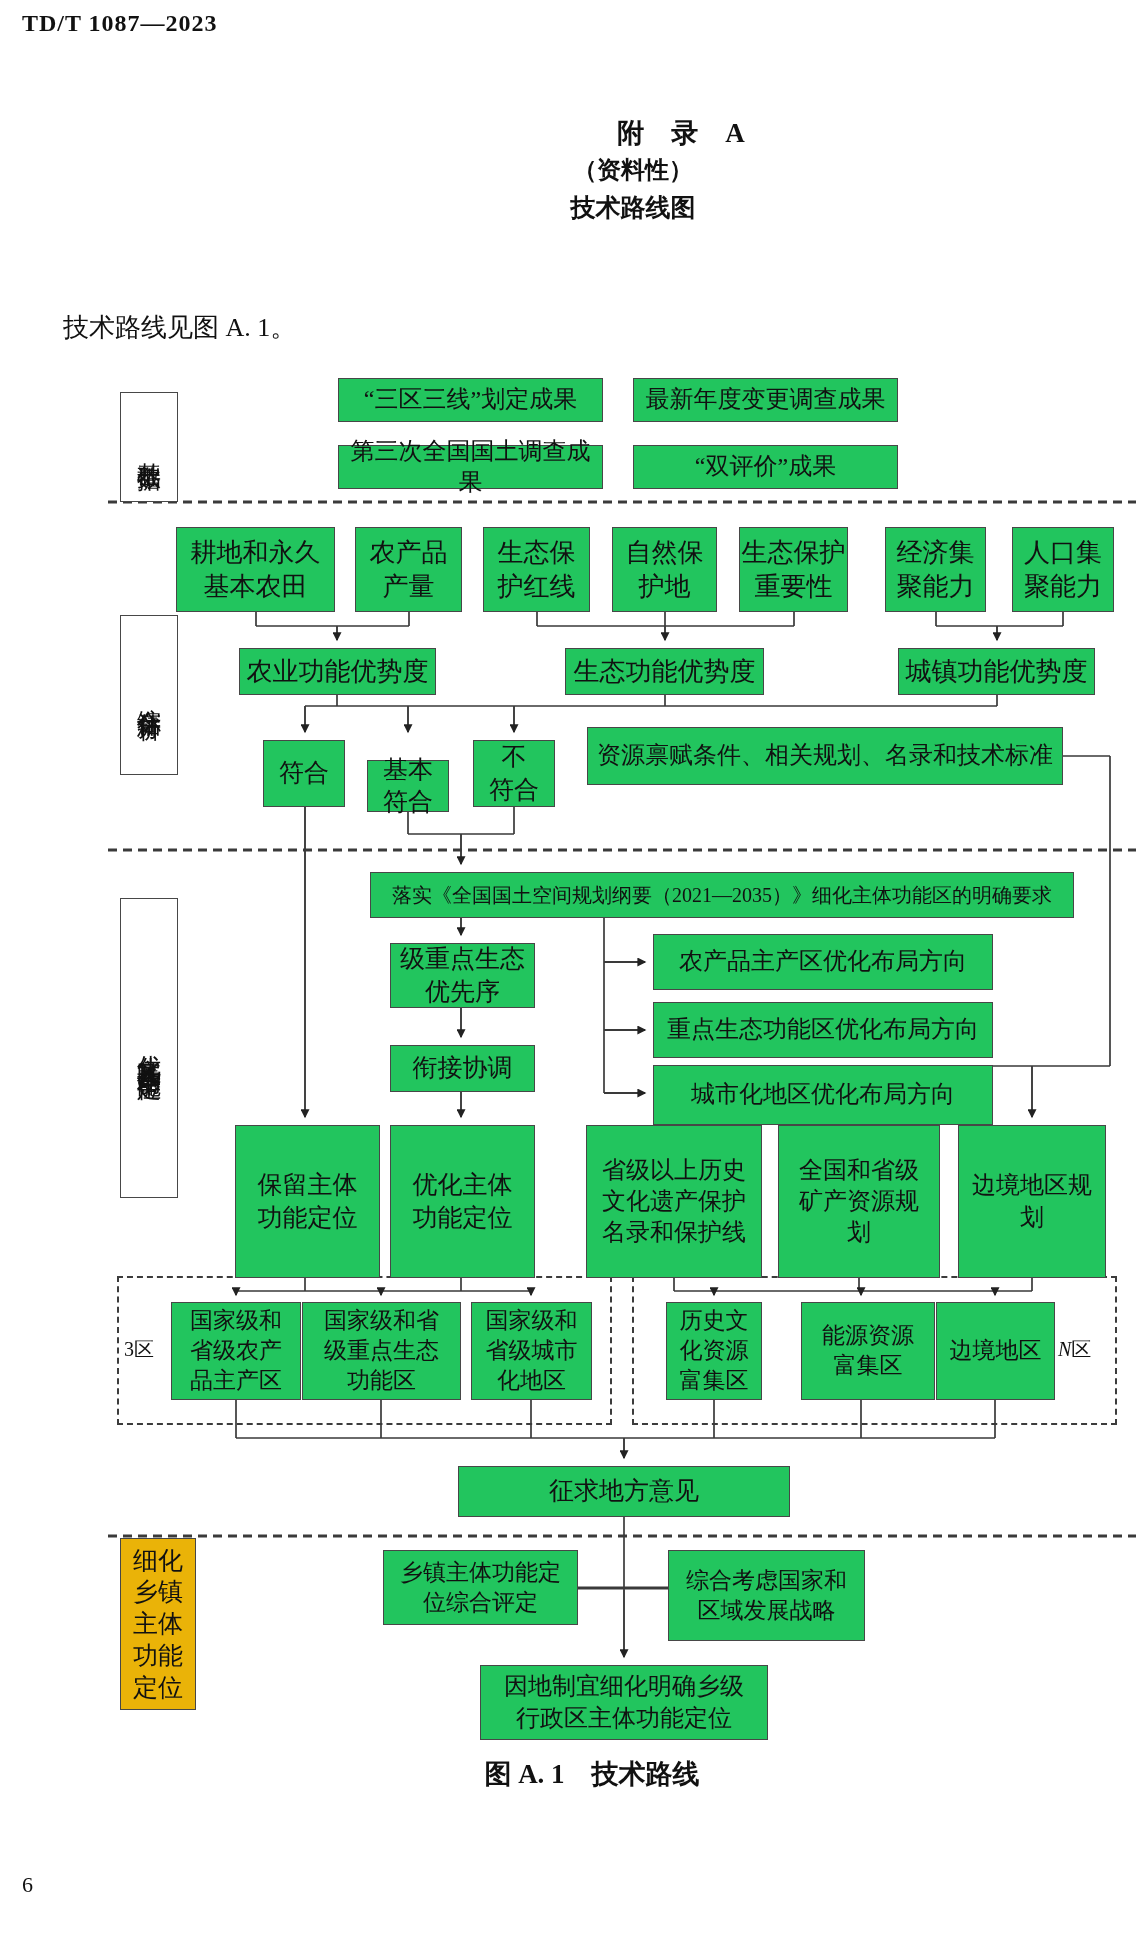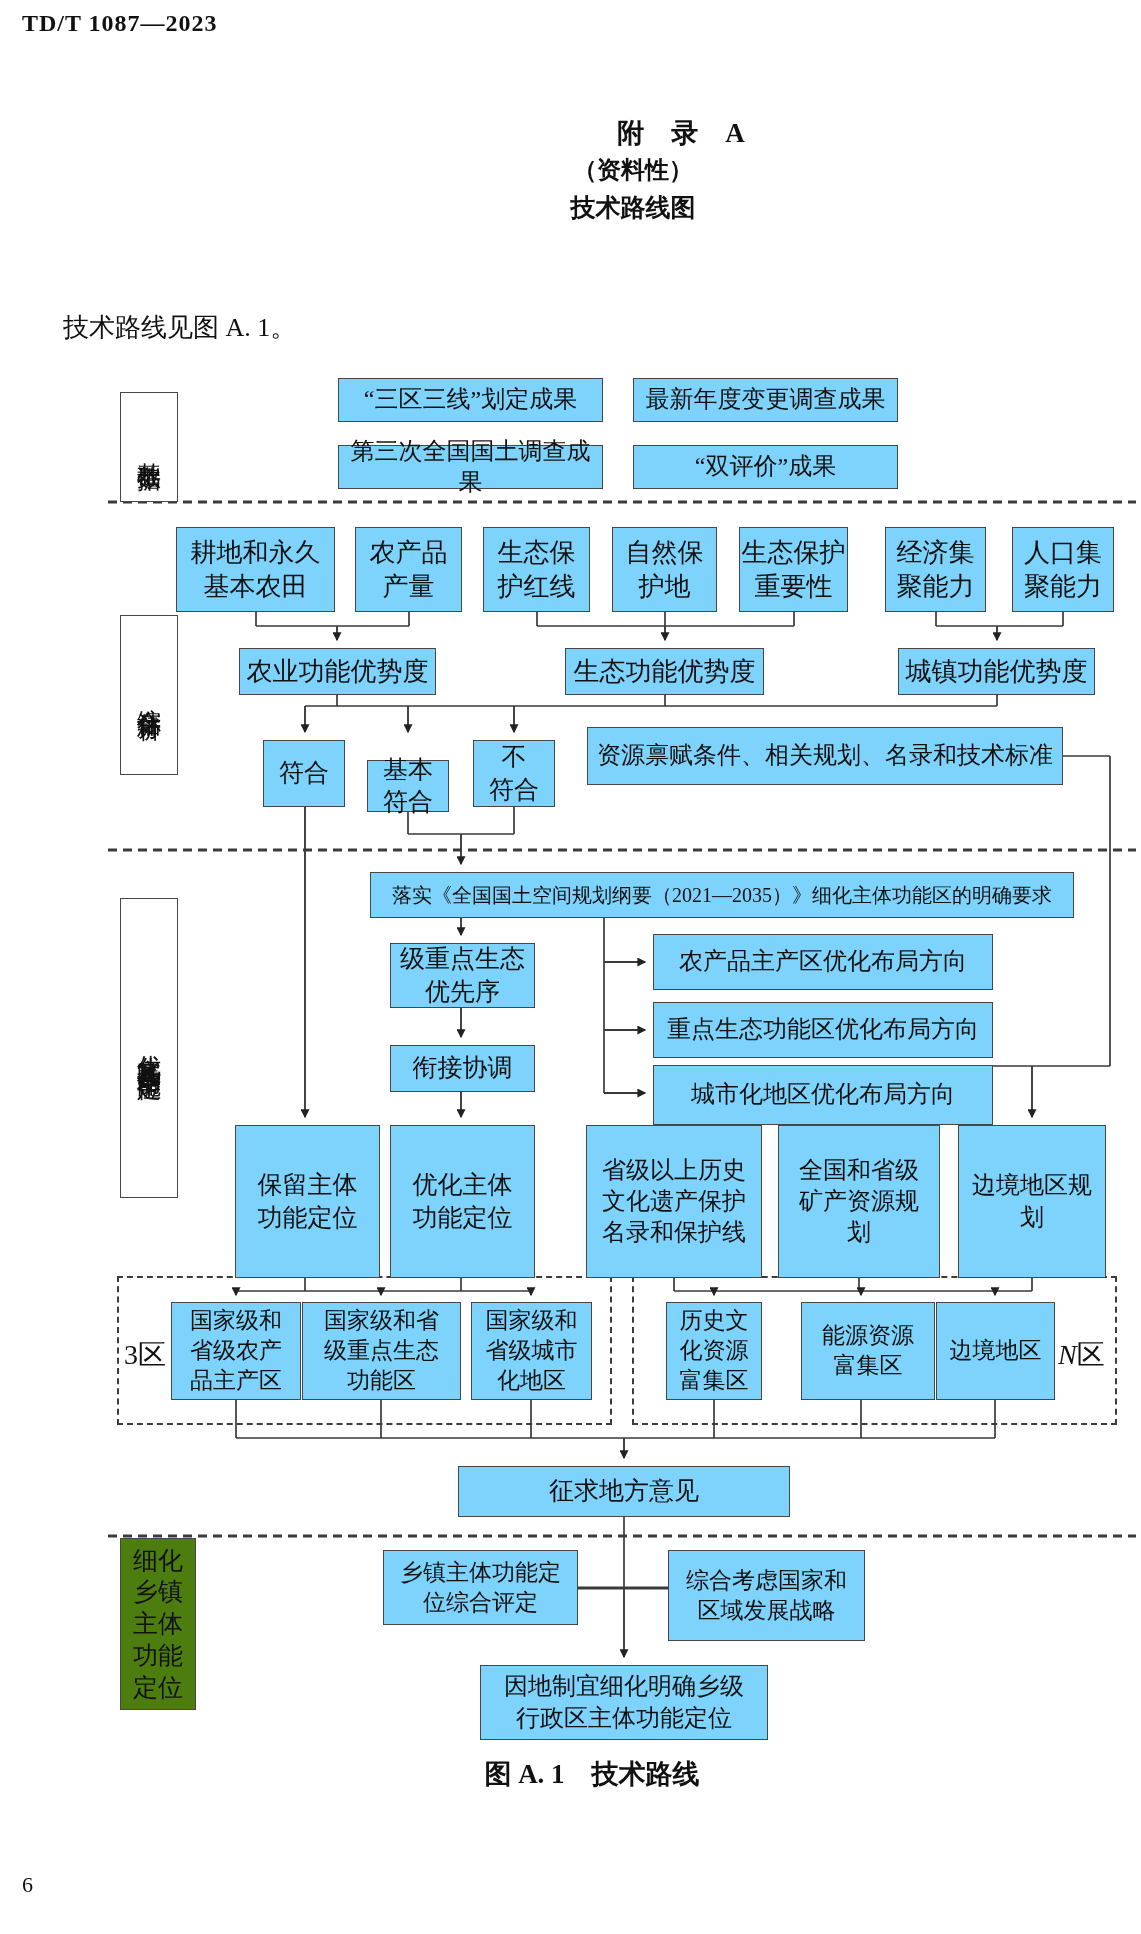--- a/index.html
+++ b/index.html
@@ -14,31 +14,31 @@
   .t1{position:absolute;left:633px;top:115px;transform:translateX(-50%);
       font-size:27px;font-weight:bold;white-space:nowrap;margin-left:48px;}
   .t2{position:absolute;left:633px;top:154px;transform:translateX(-50%);
       font-size:24px;font-weight:bold;white-space:nowrap;}
   .t3{position:absolute;left:633px;top:191px;transform:translateX(-50%);
       font-size:25px;font-weight:bold;white-space:nowrap;}
   .intro{position:absolute;left:63px;top:310px;font-size:26px;white-space:nowrap;}
   .caption{position:absolute;left:592px;top:1756px;transform:translateX(-50%);
       font-size:27px;font-weight:bold;white-space:nowrap;}
 
-  .node{position:absolute;background:#7dd3fc;border:1.5px solid #474747;
+  .node{position:absolute;background:#22c55e;border:1.5px solid #474747;
         display:flex;align-items:center;justify-content:center;text-align:center;
         white-space:pre-line;line-height:1.3;box-sizing:border-box;z-index:3;}
   .vlabel{position:absolute;background:#fff;border:1.5px solid #474747;
         display:flex;align-items:center;justify-content:center;
         writing-mode:vertical-rl;text-orientation:upright;
         box-sizing:border-box;z-index:3;line-height:1;}
-  .wlabel{position:absolute;background:#4d7c0f;border:1.5px solid #474747;
+  .wlabel{position:absolute;background:#eab308;border:1.5px solid #474747;
         display:flex;align-items:center;justify-content:center;text-align:center;
         word-break:break-all;line-height:1.27;box-sizing:border-box;z-index:3;}
-  .zlabel{position:absolute;font-size:28px;z-index:4;white-space:nowrap;}
+  .zlabel{position:absolute;font-size:20px;z-index:4;white-space:nowrap;}
   .dashbox{position:absolute;border:2px dashed #3c3c3c;box-sizing:border-box;z-index:1;}
   svg.wires{position:absolute;left:0;top:0;z-index:2;}
 </style>
 </head>
 <body>
 
 <div class="page">
   <div class="hdr">TD/T 1087—2023</div>
 
   <div class="t1">附　录　A</div>

